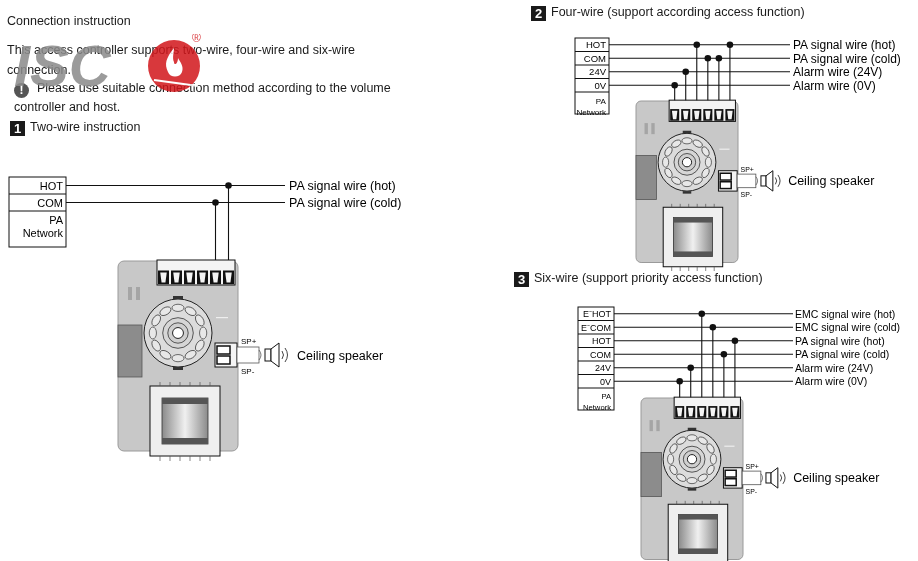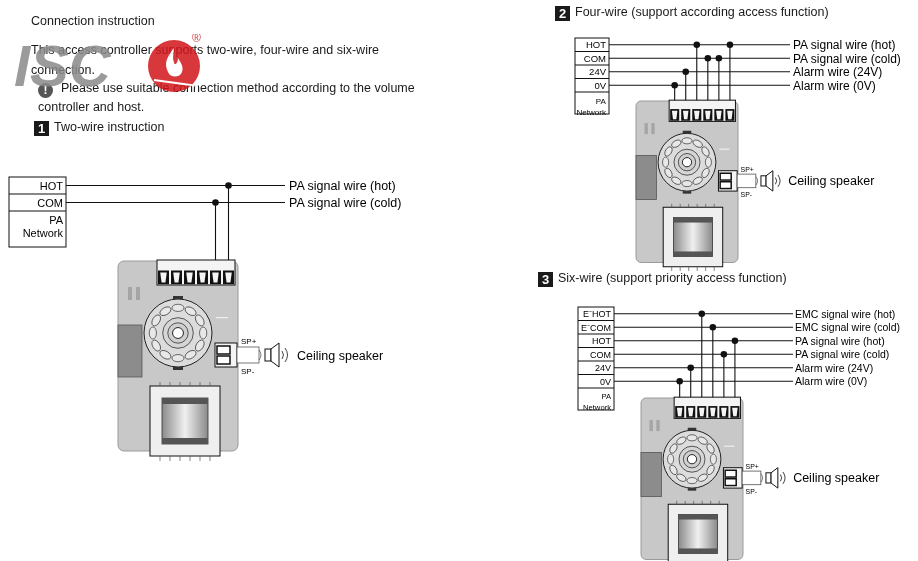--- a/index.html
+++ b/index.html
@@ -1,19 +1,19 @@
 <!DOCTYPE html>
 <html><head>
 <meta charset="utf-8">
 <style>
   html, body { margin:0; padding:0; background:#ffffff; }
   body { width:918px; height:561px; position:relative; overflow:hidden;
          font-family:"Liberation Sans", sans-serif; color:#1a1a1a; }
   .abs { position:absolute; }
-  .txt { font-size:12.5px; white-space:nowrap;margin-left:24px; }
+  .txt { font-size:12.5px; white-space:nowrap; }
   .heading { font-size:12.5px; }
   .numbox { display:inline-block; width:15px; height:15px; background:#1a1a1a; color:#fff;
             font-weight:bold; font-size:13px; text-align:center; line-height:15px; margin-right:5px; vertical-align:-2px; }
   .warn { display:inline-block; width:15px; height:15px; border-radius:50%; background:#555; color:#fff;
           font-weight:bold; font-size:12px; text-align:center; line-height:15px; margin-right:8px; vertical-align:-2px; }
   .logo { position:absolute; left:14px; top:34px; width:190px; height:58px; opacity:0.85; pointer-events:none; }
   svg text { font-family:"Liberation Sans", sans-serif; }
 </style>
 </head>
 <body>

